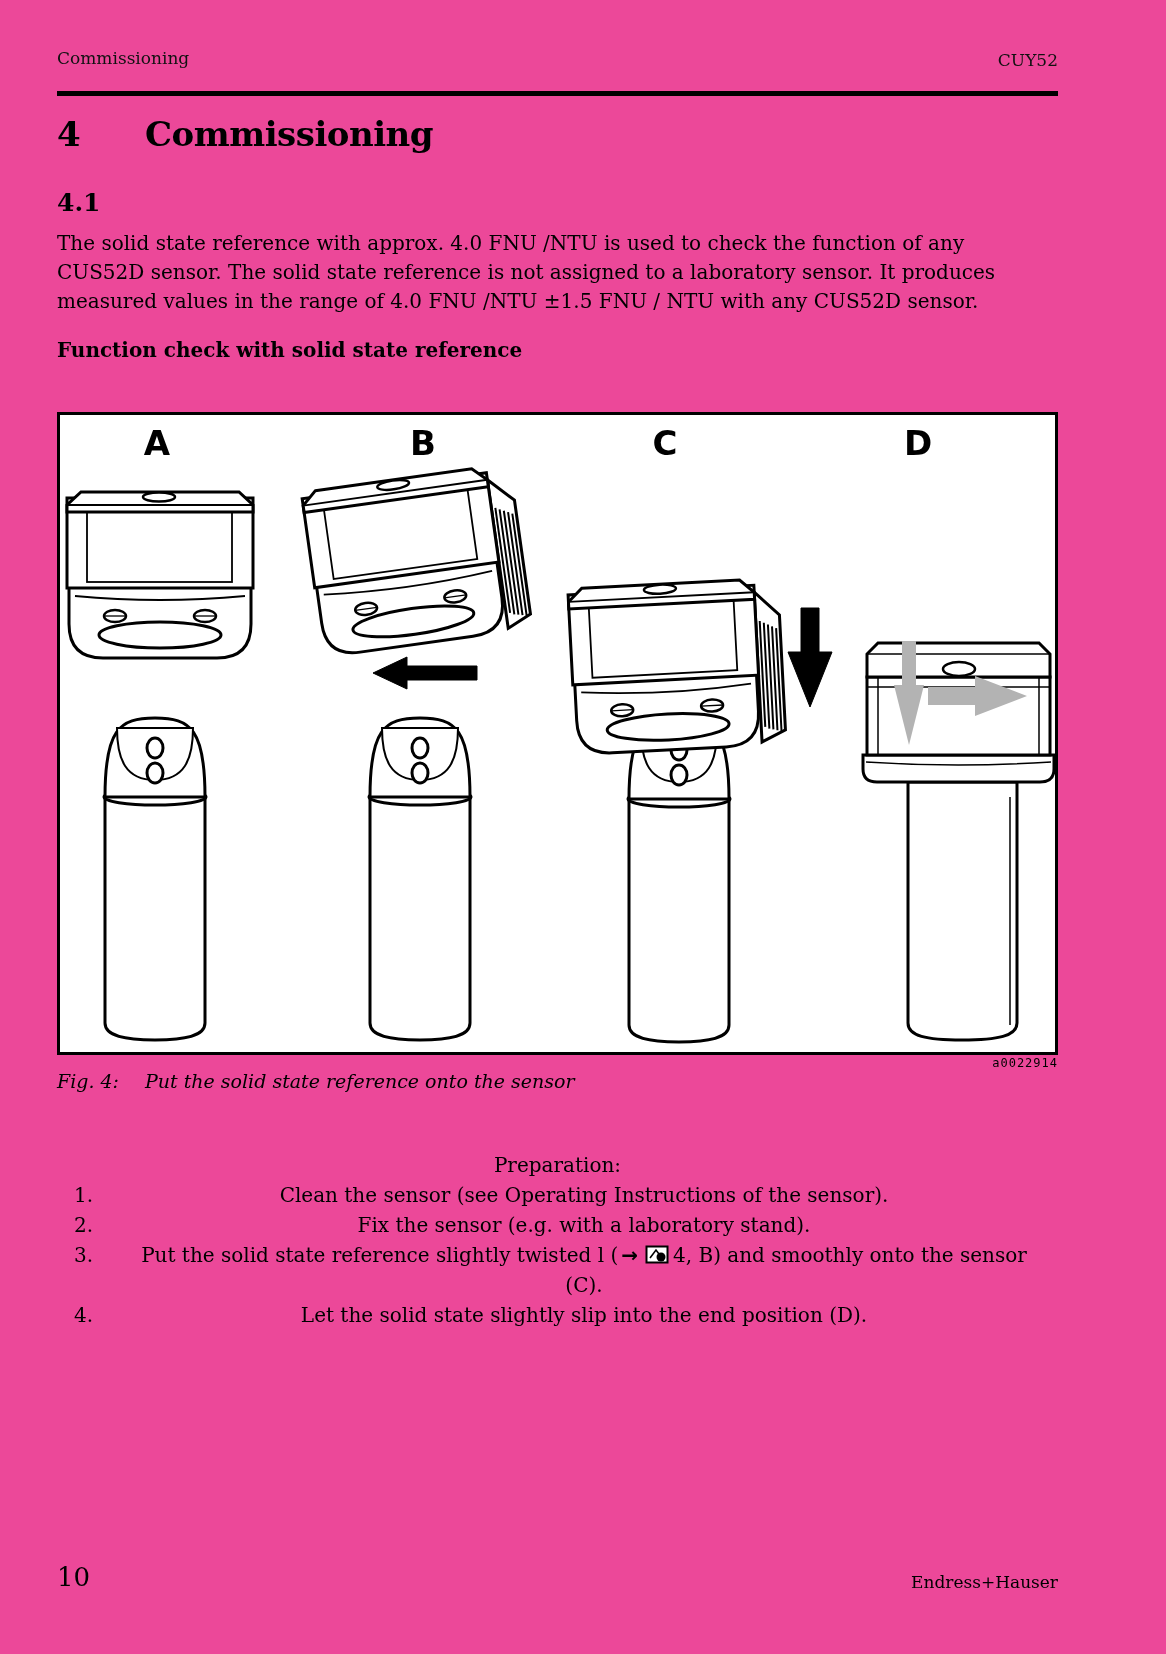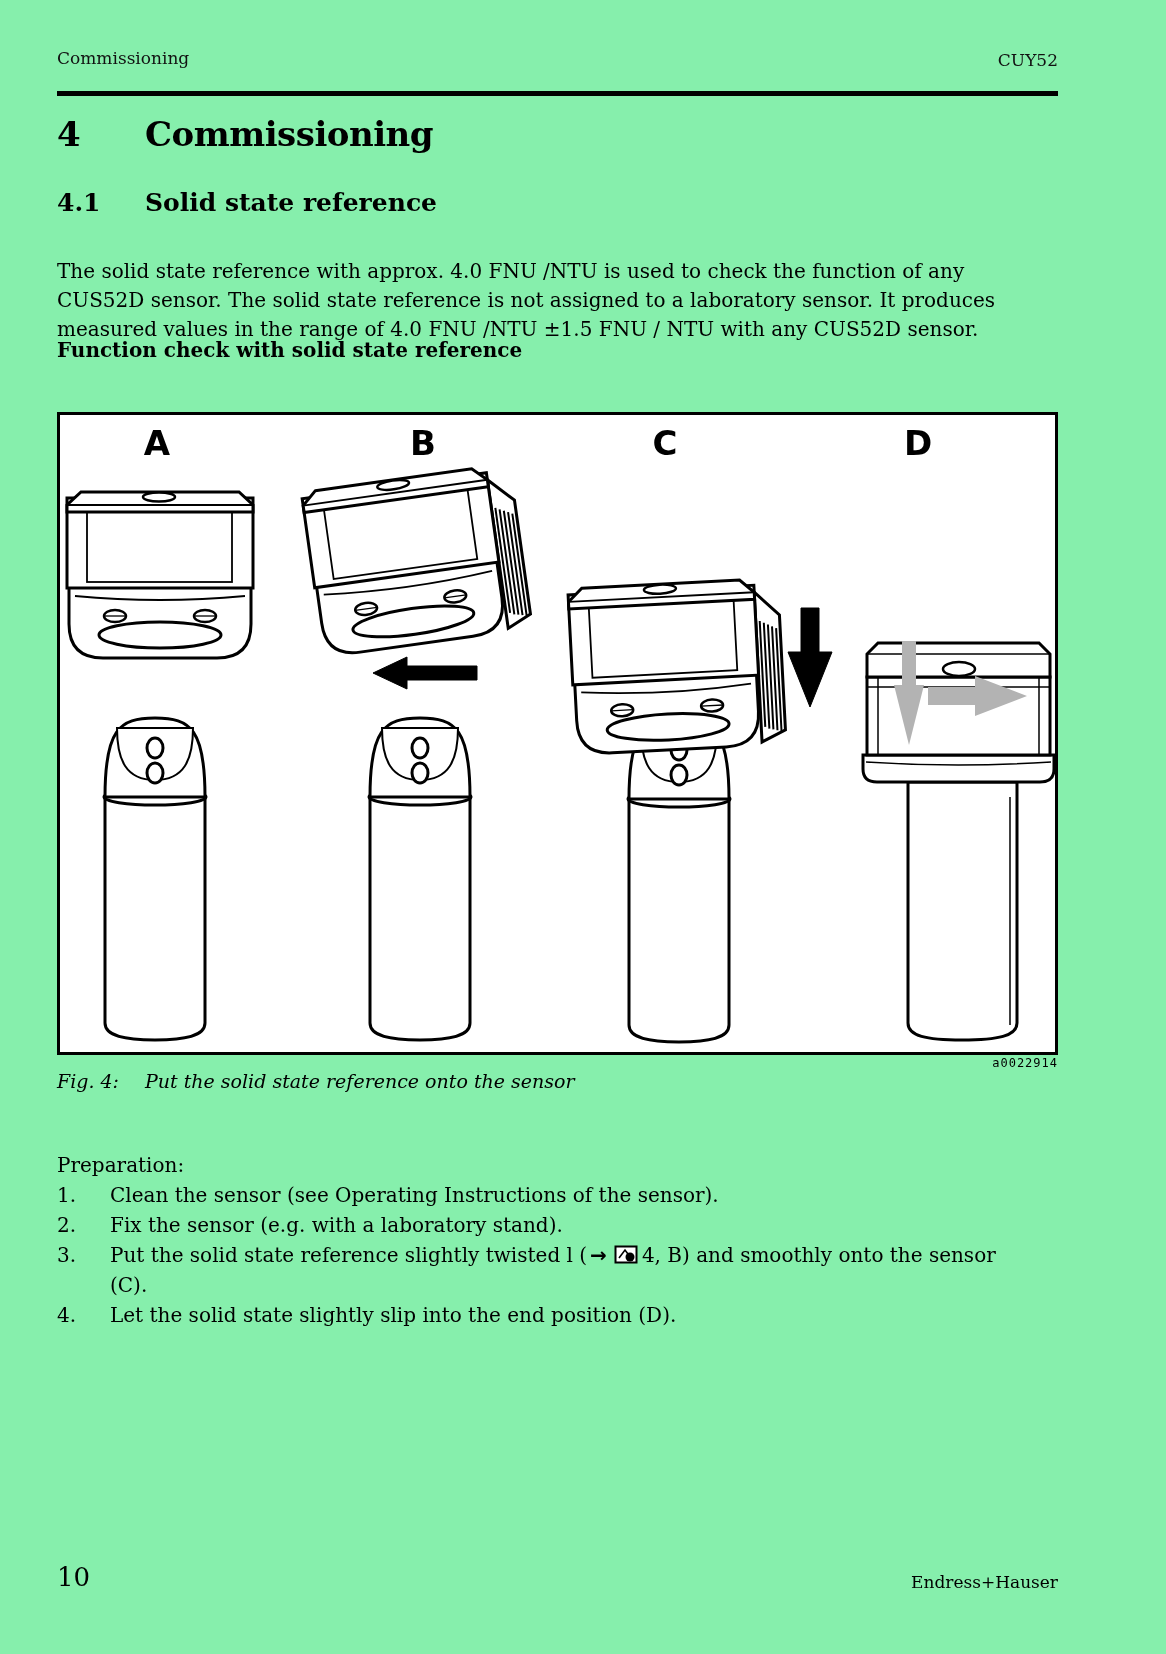--- a/index.html
+++ b/index.html
@@ -1,31 +1,31 @@
 <!DOCTYPE html>
 <html><head>
 <meta charset="utf-8">
 <style>
   html,body{margin:0;padding:0;background:#ffffff;}
   .page{
     position:relative;
     width:1166px;height:1654px;
-    background:#86efac;
+    background:#ec4899;
     font-family:"DejaVu Serif","Liberation Serif",serif;
     color:#000;
     overflow:hidden;
   }
   .abs{position:absolute;}
   .runhead{font-size:17px;color:#111;}
   .rule{background:#000;height:5px;width:1001px;}
   .h1{display:flex;font-size:34px;font-weight:bold;letter-spacing:-0.5px;}
   .h1 .num{width:88px;flex:0 0 88px;}
   .h2{display:flex;font-size:25px;font-weight:bold;}
   .h2 .num{width:88px;flex:0 0 88px;}
-  .body-par{font-size:20px;line-height:29px;width:1001px;margin-top:28px;}
+  .body-par{font-size:20px;line-height:29px;width:1001px;}
   .subhead{font-size:20px;font-weight:bold;}
   .figure-box{
     width:1001px;height:643px;
     border:3px solid #000;
     box-sizing:border-box;
     background:#fff;
   }
   .fig-id{font-family:"DejaVu Sans Mono","Liberation Mono",monospace;font-size:12px;letter-spacing:1px;}
   .caption{font-size:19px;font-style:italic;display:flex;gap:26px;}
   .prep{font-size:20px;line-height:30px;width:1001px;}
@@ -51,21 +51,20 @@
   <div class="abs runhead" style="top:50px;right:108px;">CUY52</div>
   <div class="abs rule" style="top:91px;left:57px;"></div>
 
   <div class="abs h1" style="top:114px;left:57px;width:1001px;">
     <span class="num">4</span>
     <span>Commissioning</span>
   </div>
 
   <div class="abs h2" style="top:188px;left:57px;width:1001px;">
     <span class="num">4.1</span>
-    <span>Solid state reference</span>
   </div>
 
   <div class="abs body-par" style="top:229px;left:57px;">
     <div>The solid state reference with approx. 4.0 FNU /NTU is used to check the function of any</div>
     <div>CUS52D sensor. The solid state reference is not assigned to a laboratory sensor. It produces</div>
     <div>measured values in the range of 4.0 FNU /NTU ±1.5 FNU / NTU with any CUS52D sensor.</div>
   </div>
 
   <div class="abs subhead" style="top:338px;left:57px;">Function check with solid state reference</div>
 
@@ -146,21 +145,21 @@
     </svg>
   </div>
 
   <div class="abs fig-id" style="top:1056px;right:108px;">a0022914</div>
 
   <div class="abs caption" style="top:1070px;left:57px;">
     <span>Fig. 4:</span>
     <span>Put the solid state reference onto the sensor</span>
   </div>
 
-  <div class="abs prep" style="top:1150px;left:57px;">
+  <div class="abs prep" style="top:1150px;left:57px;text-align:center;">
     <div>Preparation:</div>
     <div class="row">
       <span class="n">1.</span>
       <span class="t">Clean the sensor (see Operating Instructions of the sensor).</span>
     </div>
     <div class="row">
       <span class="n">2.</span>
       <span class="t">Fix the sensor (e.g. with a laboratory stand).</span>
     </div>
     <div class="row">

